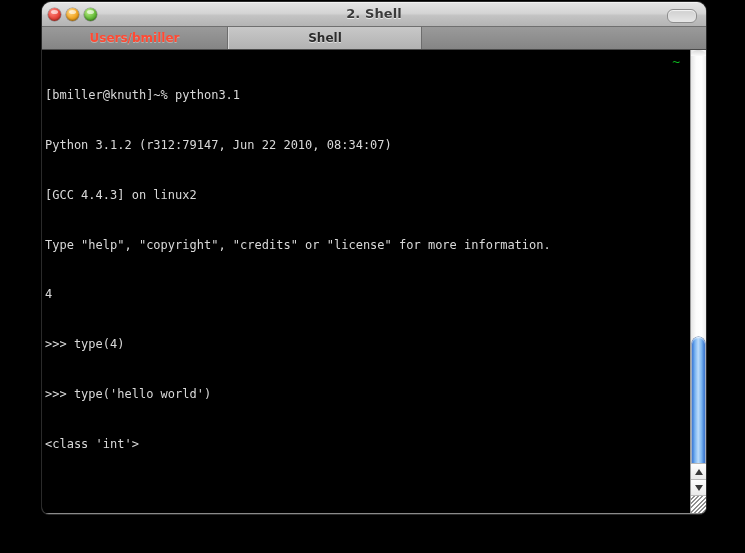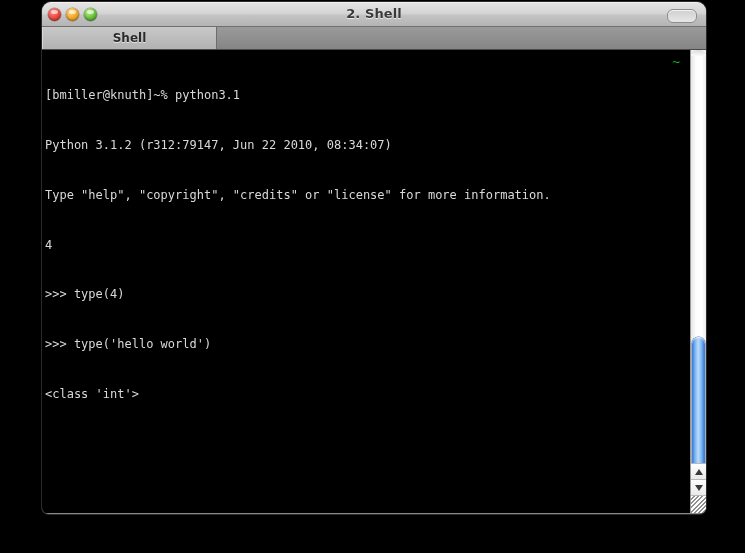--- a/index.html
+++ b/index.html
@@ -115,21 +115,21 @@
     box-sizing: border-box;
     border-right: 1px solid #6d6d6d;
     text-shadow: 0 1px 0 rgba(255,255,255,0.35);
   }
   .tab.inactive {
     width: 186px;
     background: linear-gradient(to bottom, #9a9a9a 0%, #858585 100%);
     color: #ff4a33;
   }
   .tab.active {
-    width: 175px;
+    width: 194px;
     background: linear-gradient(to bottom, #c8c8c8 0%, #b2b2b2 100%);
     color: #2b2b2b;
     border-left: 1px solid #d8d8d8;
     border-right: 1px solid #6d6d6d;
     text-shadow: 0 1px 0 rgba(255,255,255,0.6);
     align-items: center;
   }
   .tab-filler {
     flex: 1;
     background: linear-gradient(to bottom, #9a9a9a 0%, #858585 100%);
@@ -237,31 +237,35 @@
       <div id="traffic">
         <div class="light red"></div>
         <div class="light yellow"></div>
         <div class="light green"></div>
       </div>
       <div id="window-title">2. Shell</div>
       <div id="toolbar-pill"></div>
     </div>
 
     <div id="tabbar">
+      <div class="tab inactive">
+        <span>Users/bmiller</span>
+      </div>
       <div class="tab active">
         <span>Shell</span>
       </div>
       <div class="tab-filler"></div>
     </div>
 
     <div id="terminal-area">
 
       <div id="terminal-text">
         <div class="tline">[bmiller@knuth]~% python3.1</div>
         <div class="tline">Python 3.1.2 (r312:79147, Jun 22 2010, 08:34:07)</div>
+        <div class="tline">[GCC 4.4.3] on linux2</div>
         <div class="tline">Type "help", "copyright", "credits" or "license" for more information.</div>
         <div class="tline">4</div>
         <div class="tline">&gt;&gt;&gt; type(4)</div>
         <div class="tline">&gt;&gt;&gt; type('hello world')</div>
         <div class="tline">&lt;class 'int'&gt;</div>
         
         
         
         
         

